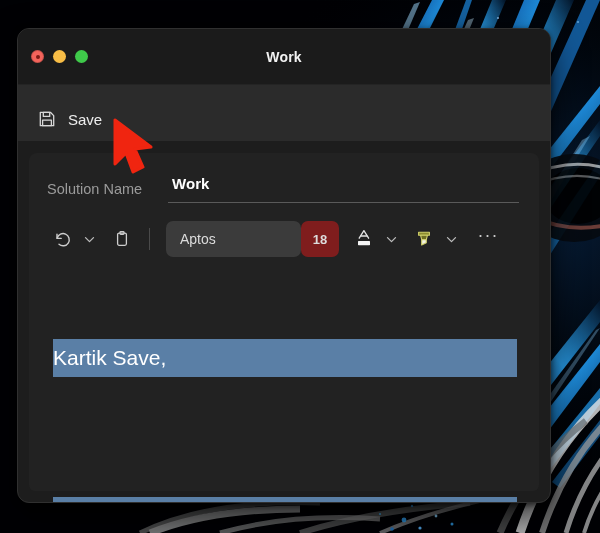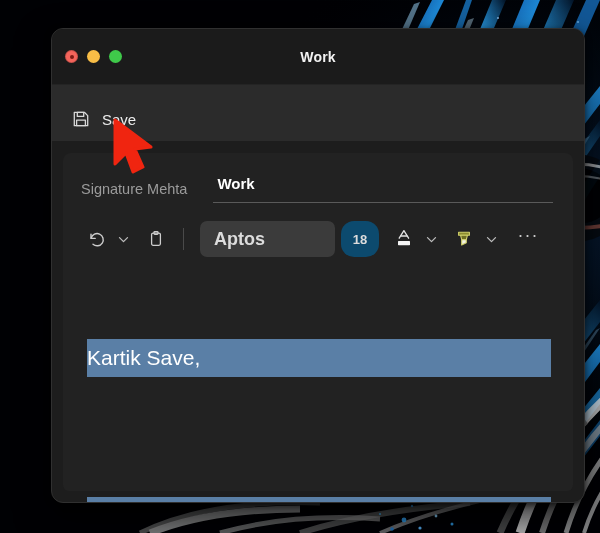--- a/index.html
+++ b/index.html
@@ -24,21 +24,21 @@
   .wallpaper {
     position: absolute;
     inset: 0;
     background: #010203;
     overflow: hidden;
   }
 
   
   #window {
     position: absolute;
-    left: 51px;
+    left: 17px;
     top: 28px;
     width: 534px;
     height: 475px;
     background: #1d1d1d;
     border-radius: 12px;
     box-shadow: 0 14px 34px rgba(0,0,0,.75), 0 2px 6px rgba(0,0,0,.6);
     overflow: hidden;
     border: 1px solid #303030;
     box-sizing: border-box;
   }
@@ -179,34 +179,33 @@
     height: 36px;
     width: 135px;
     display: flex;
     align-items: center;
     padding-left: 14px;
     box-sizing: border-box;
     margin-left: 6px;
     cursor: default;
   }
   .font-box-text {
-    font-size: 18px;
-    font-weight: bold;
+    font-size: 14px;
+    font-weight: normal;
     color: #dcdcdc;
   }
   .size-box {
-    background: #0c4a6e;
-    border-radius: 13px;
+    background: #7f1d1d;
+    border-radius: 7px;
     height: 36px;
     width: 38px;
     display: flex;
     align-items: center;
     justify-content: center;
     box-sizing: border-box;
-    margin-left: 6px;
     cursor: default;
   }
   .size-box-text {
     font-size: 13px;
     font-weight: bold;
     color: #dcdcdc;
   }
   .ellipsis {
     font-size: 18px;
     color: #c9c9c9;
@@ -366,21 +365,21 @@
             <path d="M4.6 10.2h8.8v5.5H4.6z"></path>
           </svg>
         </span>
         <span class="save-label">Save</span>
       </div>
     </div>
 
     <div class="editor">
 
       <div class="signature-row">
-        <div class="sig-label">Signature Mehta</div>
+        <div class="sig-label">Solution Name</div>
         <div class="sig-field">
           <span class="sig-value">Work</span>
         </div>
       </div>
 
       <div class="fmt-toolbar">
 
         <div class="fmt-btn">
           <span>
             <svg class="icon-svg" width="20" height="20" viewBox="0 0 20 20" fill="none" stroke="#cdcdcd" stroke-width="1.4" stroke-linecap="round" stroke-linejoin="round">

